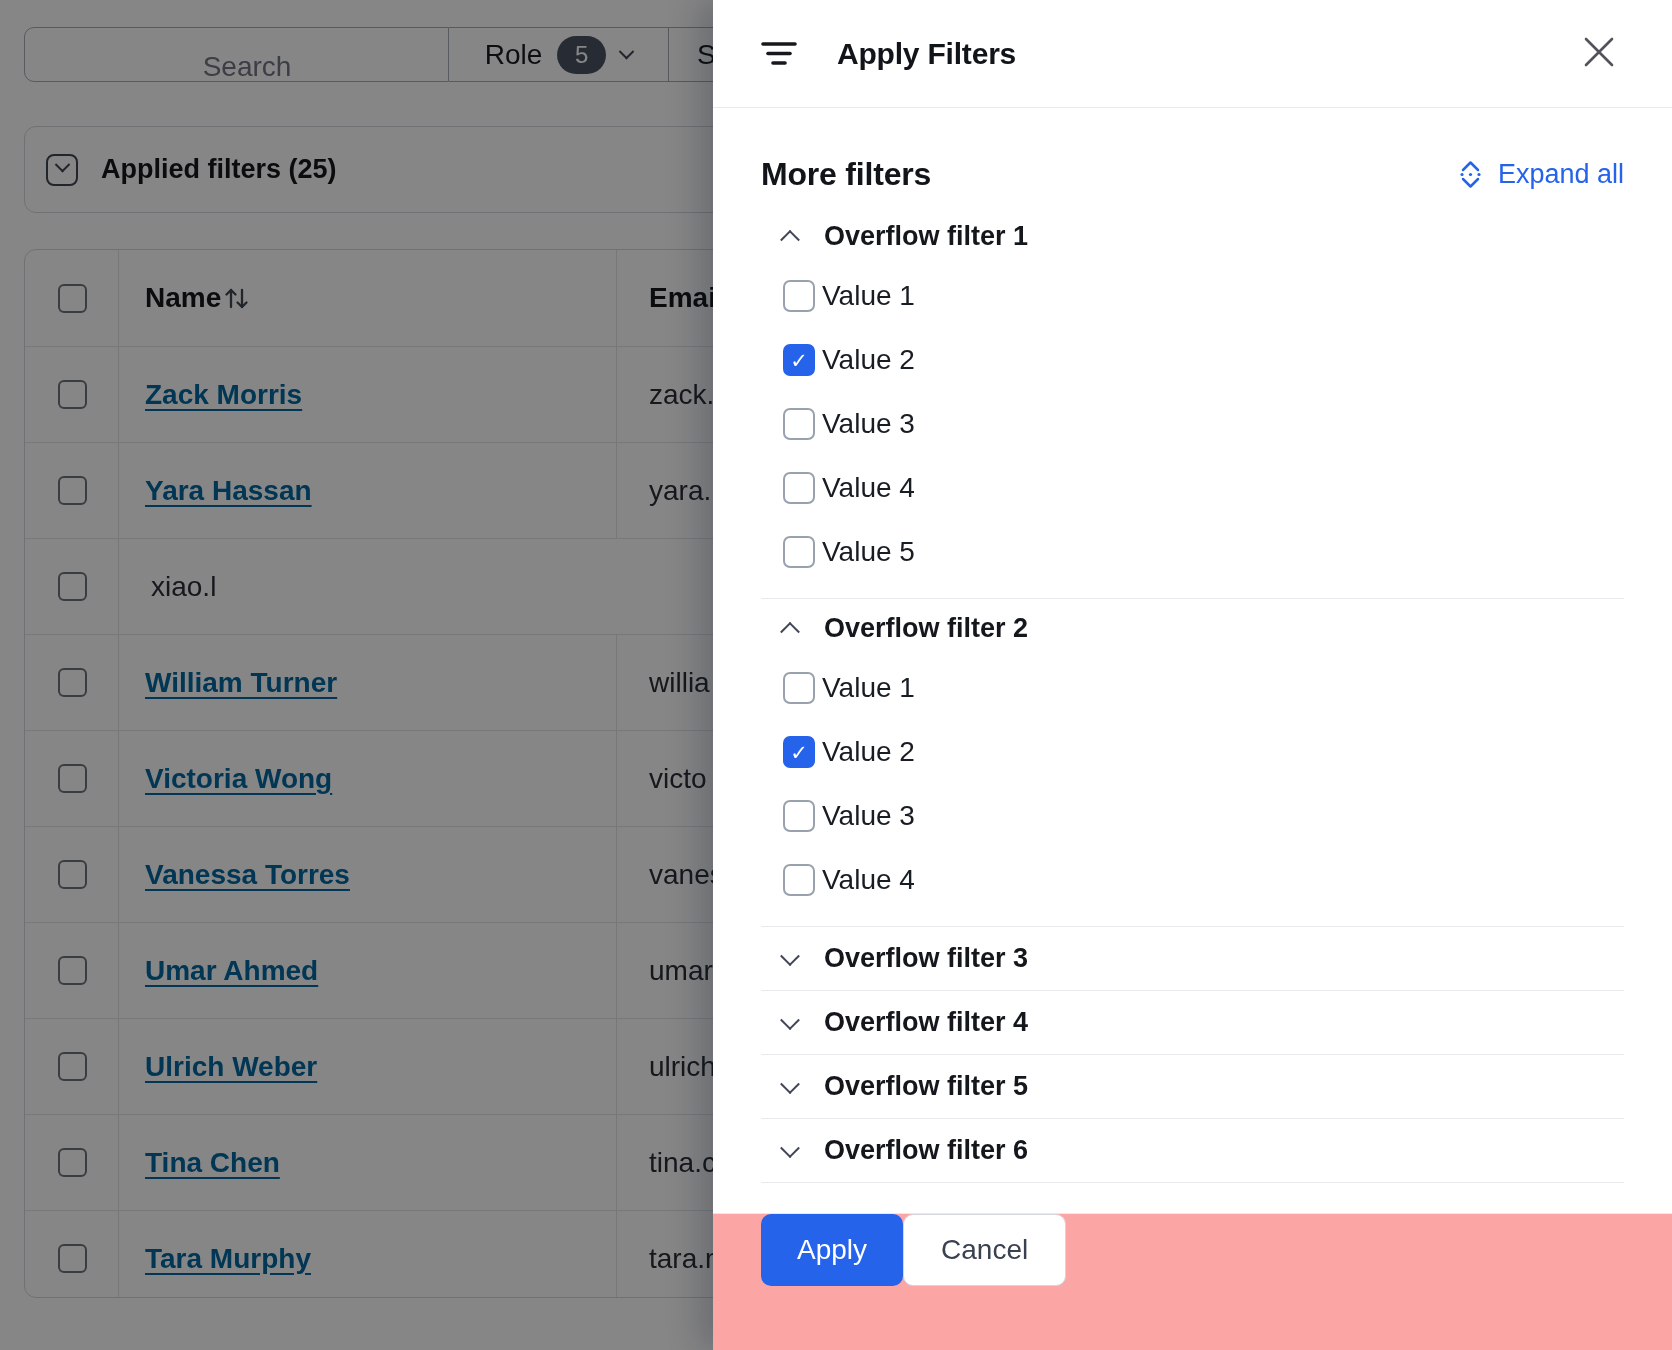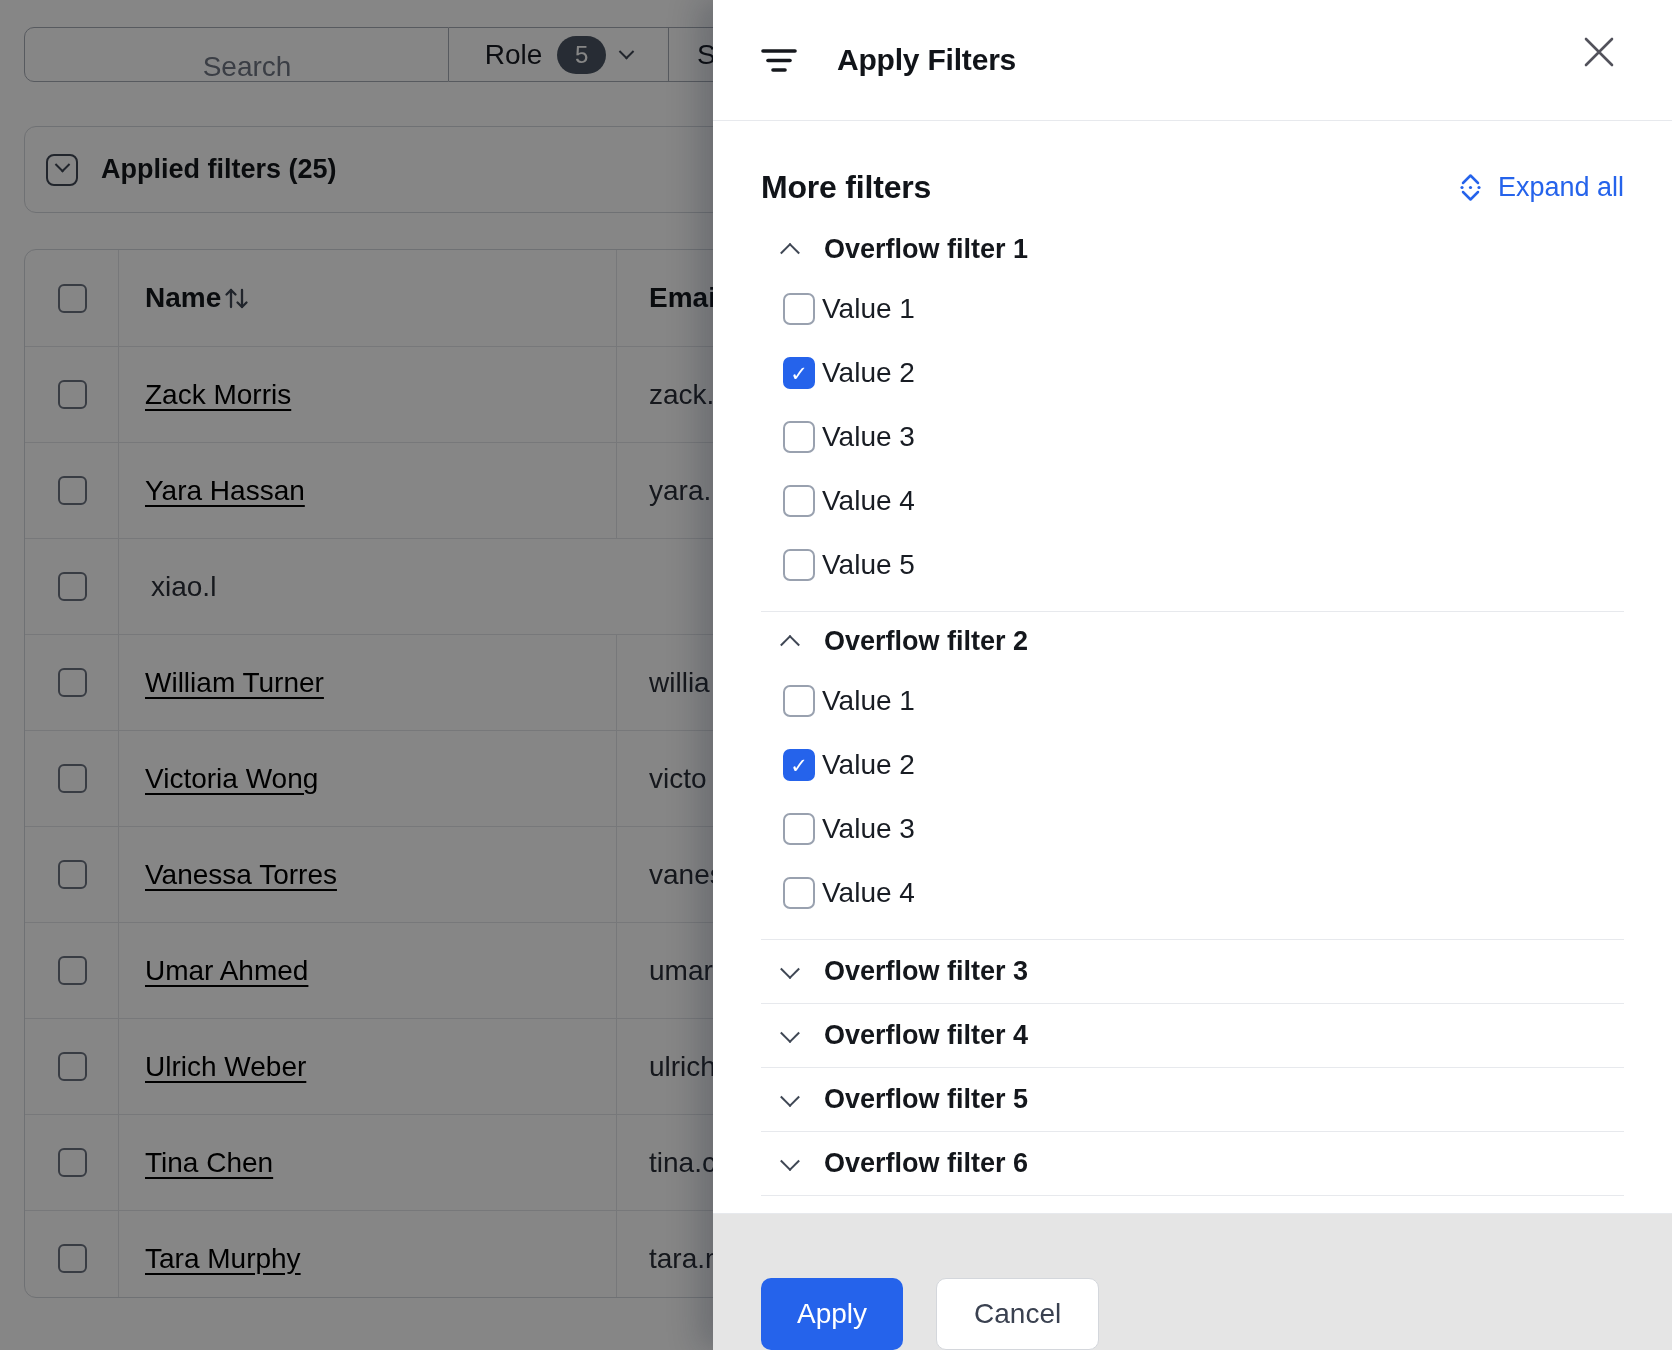--- a/index.html
+++ b/index.html
@@ -29,37 +29,37 @@
           border:1.5px solid #d4d7dc;border-radius:12px;background:#fff;overflow:hidden;}
   .trow{display:flex;align-items:stretch;height:95px;border-bottom:1px solid #e3e5e9;}
   .trow.head{height:96px;}
   .trow:last-child{border-bottom:none;}
   .c-check{width:93px;box-sizing:border-box;display:flex;align-items:center;flex:none;}
   .c-check .cbx{margin-left:33px;}
   .c-name{width:498px;box-sizing:border-box;border-left:1px solid #e3e5e9;display:flex;align-items:center;
           padding-left:26px;flex:none;gap:2px;}
   .c-email{flex:1;box-sizing:border-box;border-left:1px solid #e3e5e9;display:flex;align-items:center;padding-left:32px;}
   .hdr-txt{font-size:28px;font-weight:700;color:#14171c;}
-  .name-link{font-size:28px;font-weight:400;color:#000000;text-decoration:underline;text-underline-offset:5px;}
+  .name-link{font-size:28px;font-weight:700;color:#0369a1;text-decoration:underline;text-underline-offset:5px;}
   .email-txt{font-size:28px;color:#2a2f38;}
   .cbx{width:29px;height:29px;box-sizing:border-box;border:2px solid #6b7280;border-radius:6px;background:#fff;flex:none;}
 
   
   .chev{display:inline-block;width:12px;height:12px;border-right:2.6px solid #3f4754;border-bottom:2.6px solid #3f4754;}
   .chev.down{transform:rotate(45deg) translate(-2px,-2px);}
   .chev.up{transform:rotate(225deg) translate(-2px,-2px);}
   .chev.sm{width:9px;height:9px;border-width:2.2px;}
 
   
   .overlay{position:absolute;inset:0;background:rgba(0,0,0,0.475);z-index:5;}
 
   
   .drawer{position:absolute;top:0;bottom:0;left:713px;right:0;background:#fff;z-index:10;
           box-shadow:-14px 0 30px rgba(15,23,42,.22);display:flex;flex-direction:column;}
-  .d-head{height:121px;box-sizing:border-box;border-bottom:1px solid #e7e9ed;display:flex;align-items:center;
+  .d-head{height:108px;box-sizing:border-box;border-bottom:1px solid #e7e9ed;display:flex;align-items:center;
           padding:0 57px 0 48px;position:relative;flex:none;}
   .d-title{font-size:30px;font-weight:700;color:#111419;margin-left:40px;letter-spacing:-.2px;}
   .close-btn{position:absolute;right:57px;top:36px;width:32px;height:32px;background:none;border:none;padding:0;cursor:pointer;}
   .d-body{flex:1;padding:0 48px 0 48px;overflow:hidden;}
   .more-row{display:flex;align-items:center;justify-content:space-between;padding:48px 0 14px;}
   .more-h{font-size:32px;font-weight:700;color:#111419;letter-spacing:-.2px;}
   .expand-all{display:flex;align-items:center;gap:14px;background:none;border:none;padding:0;cursor:pointer;}
   .expand-all .txt{font-size:27px;font-weight:500;color:var(--accent,#2563eb);}
 
   .sec{border-bottom:1px solid #e7e9ed;}
@@ -68,22 +68,22 @@
   .sec-label{font-size:27px;font-weight:700;color:#14171c;}
   .sec-body{padding-bottom:14px;}
   .vrow{display:flex;align-items:center;gap:7px;height:64px;padding-left:22px;}
   .cb{width:32px;height:32px;box-sizing:border-box;border:2px solid #99a1af;border-radius:7px;background:#fff;
       flex:none;display:flex;align-items:center;justify-content:center;cursor:pointer;}
   .cb::after{content:"✓";font-size:21px;font-weight:700;color:#fff;opacity:0;line-height:1;}
   .cb.checked{background:var(--accent,#2563eb);border-color:var(--accent,#2563eb);}
   .cb.checked::after{opacity:1;}
   .v-label{font-size:28px;color:#181c23;}
 
-  .d-foot{flex:none;height:137px;box-sizing:border-box;background:#e5e5e5;border-top:1px solid #e7e9ed;
-          display:flex;align-items:flex-end;padding-left:48px;gap:33px;}
+  .d-foot{flex:none;height:137px;box-sizing:border-box;background:#fca5a5;border-top:1px solid #e7e9ed;
+          display:flex;align-items:flex-start;padding-left:48px;}
   .btn{height:72px;border-radius:10px;font-size:28px;font-weight:500;cursor:pointer;box-sizing:border-box;
        font-family:inherit;display:flex;align-items:center;justify-content:center;}
   .btn.primary{background:var(--accent,#2563eb);border:none;color:#fff;padding:0 36px;}
   .btn.secondary{background:#fff;border:1.5px solid #d4d7dc;color:#3a4150;padding:0 37px;}
   svg{display:block;}
 </style>
 </head>
 <body>
 
 <div class="stage">

